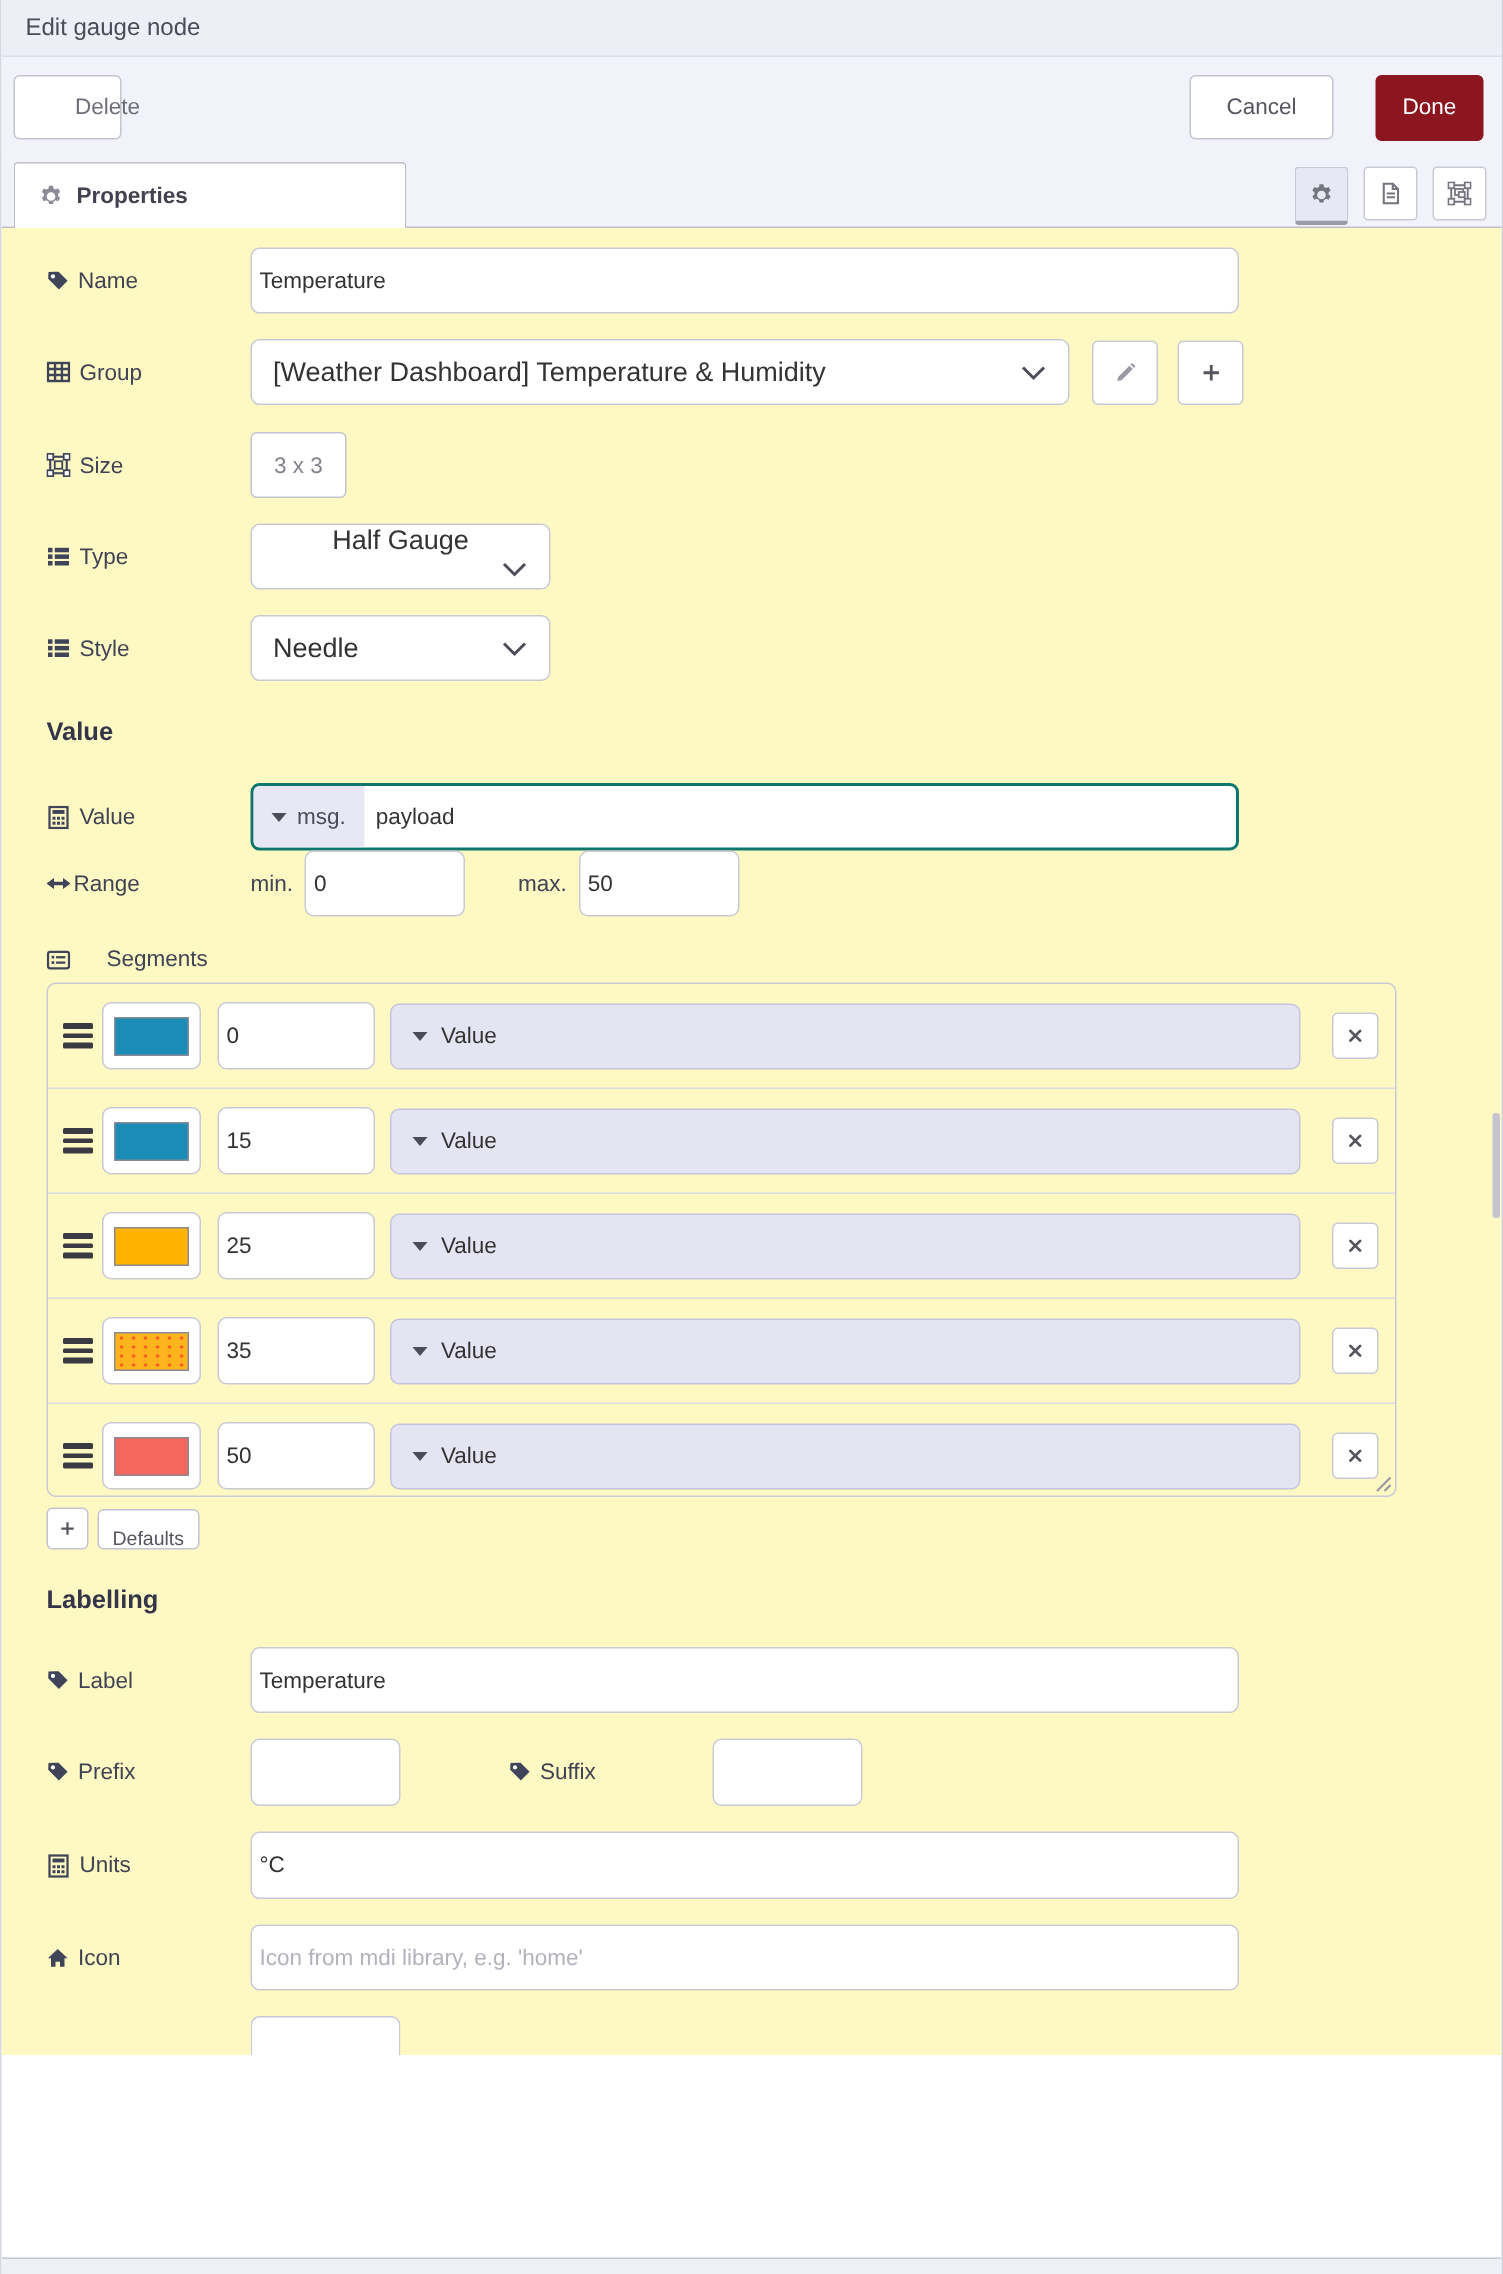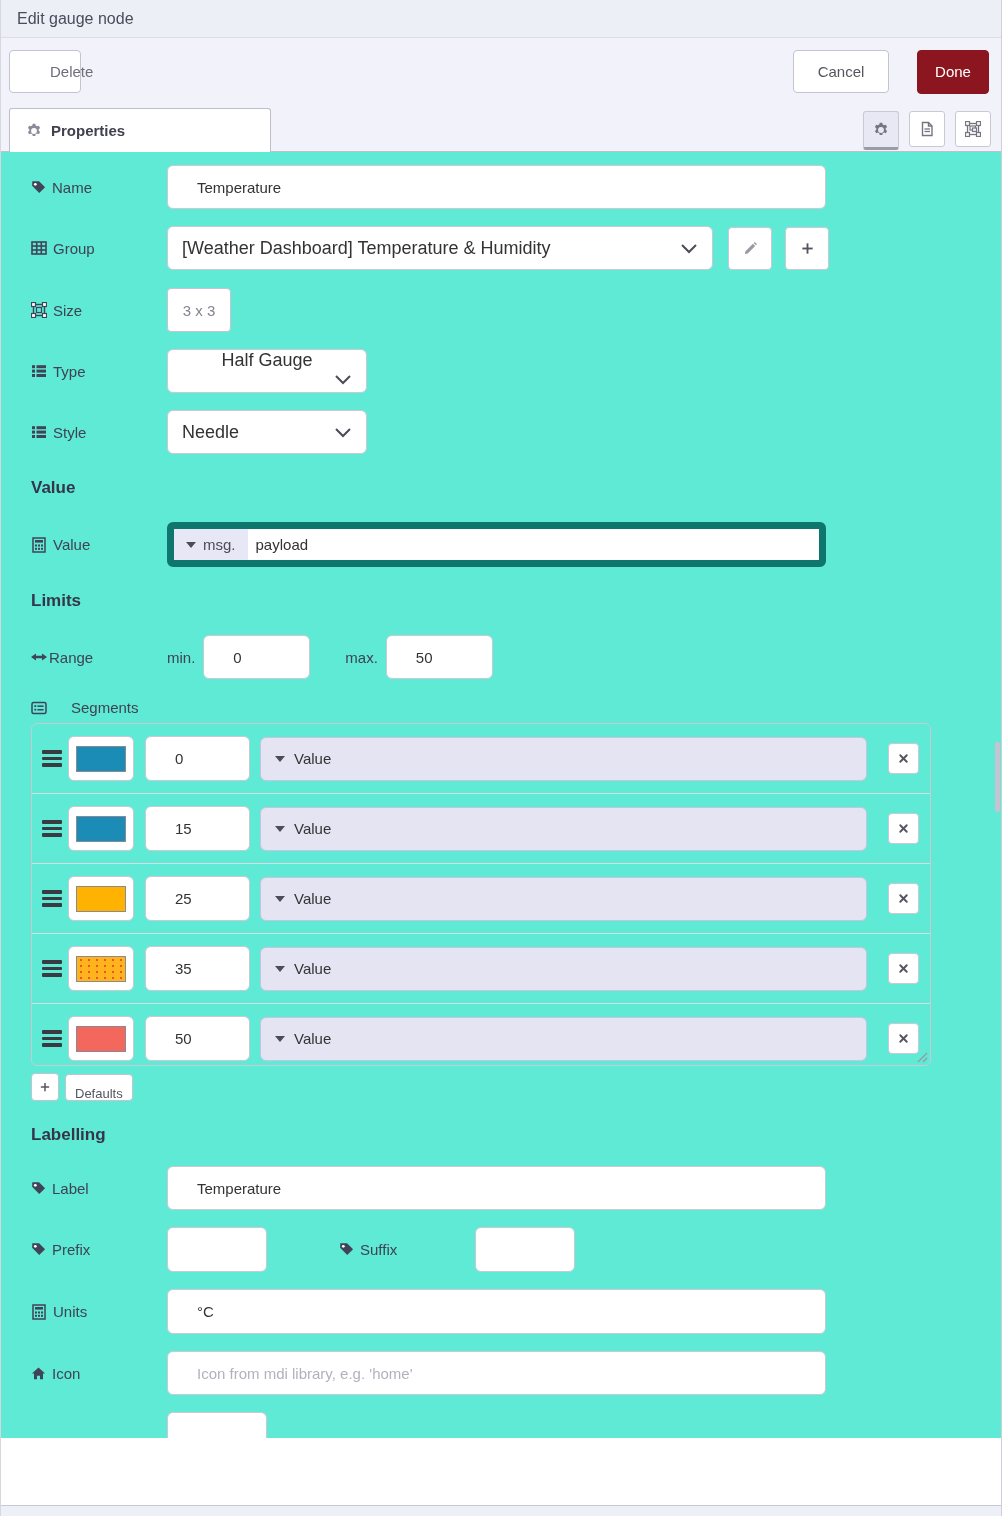--- a/index.html
+++ b/index.html
@@ -25,38 +25,38 @@
     display:flex; align-items:flex-end; padding:0 8px; position:relative; }
   .tab { width:262px; height:44px; background:#fff; border:1px solid #bfbfcc; border-bottom:none;
     border-radius:3px 3px 0 0; display:flex; align-items:center; gap:9px; padding:0 16px;
     margin-bottom:-1px; position:relative; z-index:2; cursor:pointer; }
   .tab-label { font-size:15px; font-weight:bold; color:#414150; }
   .tab-tools { position:absolute; right:10px; top:6px; display:flex; gap:10px; }
   .mini-btn { width:36px; height:36px; background:#fff; border:1px solid #c9c9d6; border-radius:3px;
     display:flex; align-items:center; justify-content:center; cursor:pointer; }
   .mini-btn.active { background:#e7e8f4; border-bottom:3px solid #9a9aa8; height:39px; }
   
-  .content { background:#5eead4; padding:13px 0 0 30px; position:relative; }
+  .content { background:#fef9c3; padding:13px 0 0 30px; position:relative; }
   .row { display:flex; align-items:center; margin-bottom:17px; }
   .f-label { width:136px; display:flex; align-items:center; gap:6px; font-size:15px; color:#3f4354; flex:none; }
   .icon { display:inline-flex; flex:none; }
   .tinput { height:44px; border:1px solid #c9c9d6; border-radius:6px; font-family:inherit;
-    font-size:15px; color:#333; padding:0 29px; background:#fff; }
+    font-size:15px; color:#333; padding:0 5px; background:#fff; }
   .tinput::placeholder { color:#b2b2bd; }
   .w-main { width:659px; }
   .selectbox { height:44px; border:1px solid #c9c9d6; border-radius:6px; background:#fff;
     display:flex; align-items:center; padding:0 14px; font-size:18px; color:#333;
     position:relative; cursor:pointer; }
   .selectbox .chev { margin-left:auto; }
   .sq-btn { width:44px; height:43px; background:#fff; border:1px solid #c9c9d6; border-radius:4px;
     display:flex; align-items:center; justify-content:center; cursor:pointer; }
   .size-btn { width:64px; height:44px; font-size:15px; color:#84848f; }
   .section-h { font-size:17px; font-weight:bold; color:#35354a; margin:24px 0 24px 0; }
   
-  .typed { display:flex; align-items:center; height:45px; border:7px solid #0f766e; border-radius:6px;
+  .typed { display:flex; align-items:center; height:45px; border:2px solid #0f766e; border-radius:6px;
     overflow:hidden; background:#fff; }
   .typed-prefix { height:100%; background:#e7e7f5; display:flex; align-items:center; gap:7px;
     padding:0 12px; font-size:15px; color:#4c4c58; cursor:pointer; flex:none; }
   .typed-value { font-size:15px; color:#333; padding-left:8px; }
   .caret { width:0; height:0; border-left:5px solid transparent; border-right:5px solid transparent;
     border-top:6px solid #4c4c58; display:inline-block; }
   
   .minmax-lbl { font-size:15px; color:#3f4354; margin-right:8px; }
   .w-num { width:107px; }
   
@@ -344,21 +344,20 @@
     </span>
     <div class="typed w-main">
       <span class="typed-prefix">
         <span class="caret"></span>
         <span>msg.</span>
       </span>
       <span class="typed-value">payload</span>
     </div>
   </div>
 
-  <h3 class="section-h">Limits</h3>
   <div class="row" style="margin-bottom:0;">
     <span class="f-label" style="gap:2px;">
       <span class="icon">
           <svg width="16" height="16" viewBox="0 0 16 16">
             <use href="#i-arrows-h"></use>
           </svg>
         </span>
       <span>Range</span>
     </span>
     <span class="minmax-lbl">min.</span>

